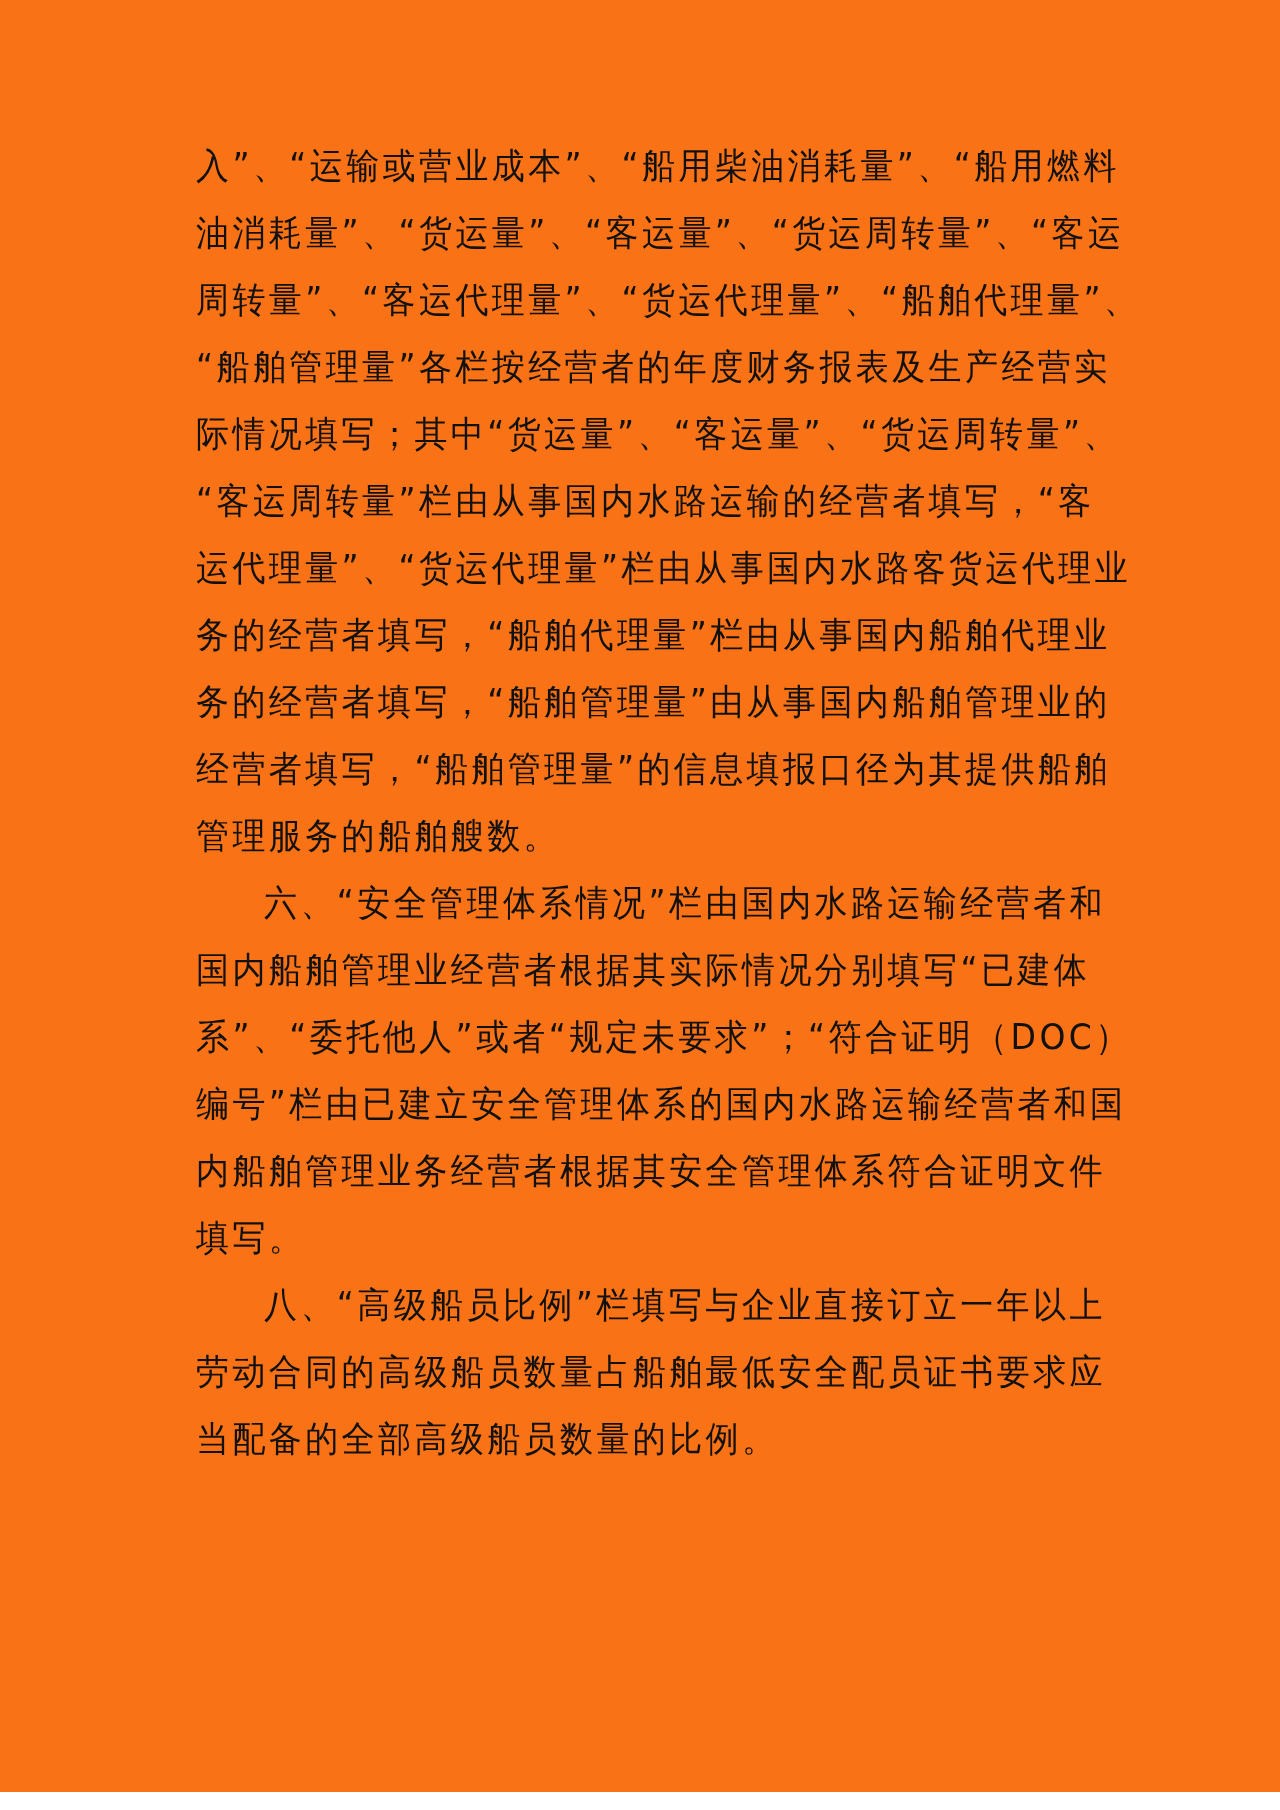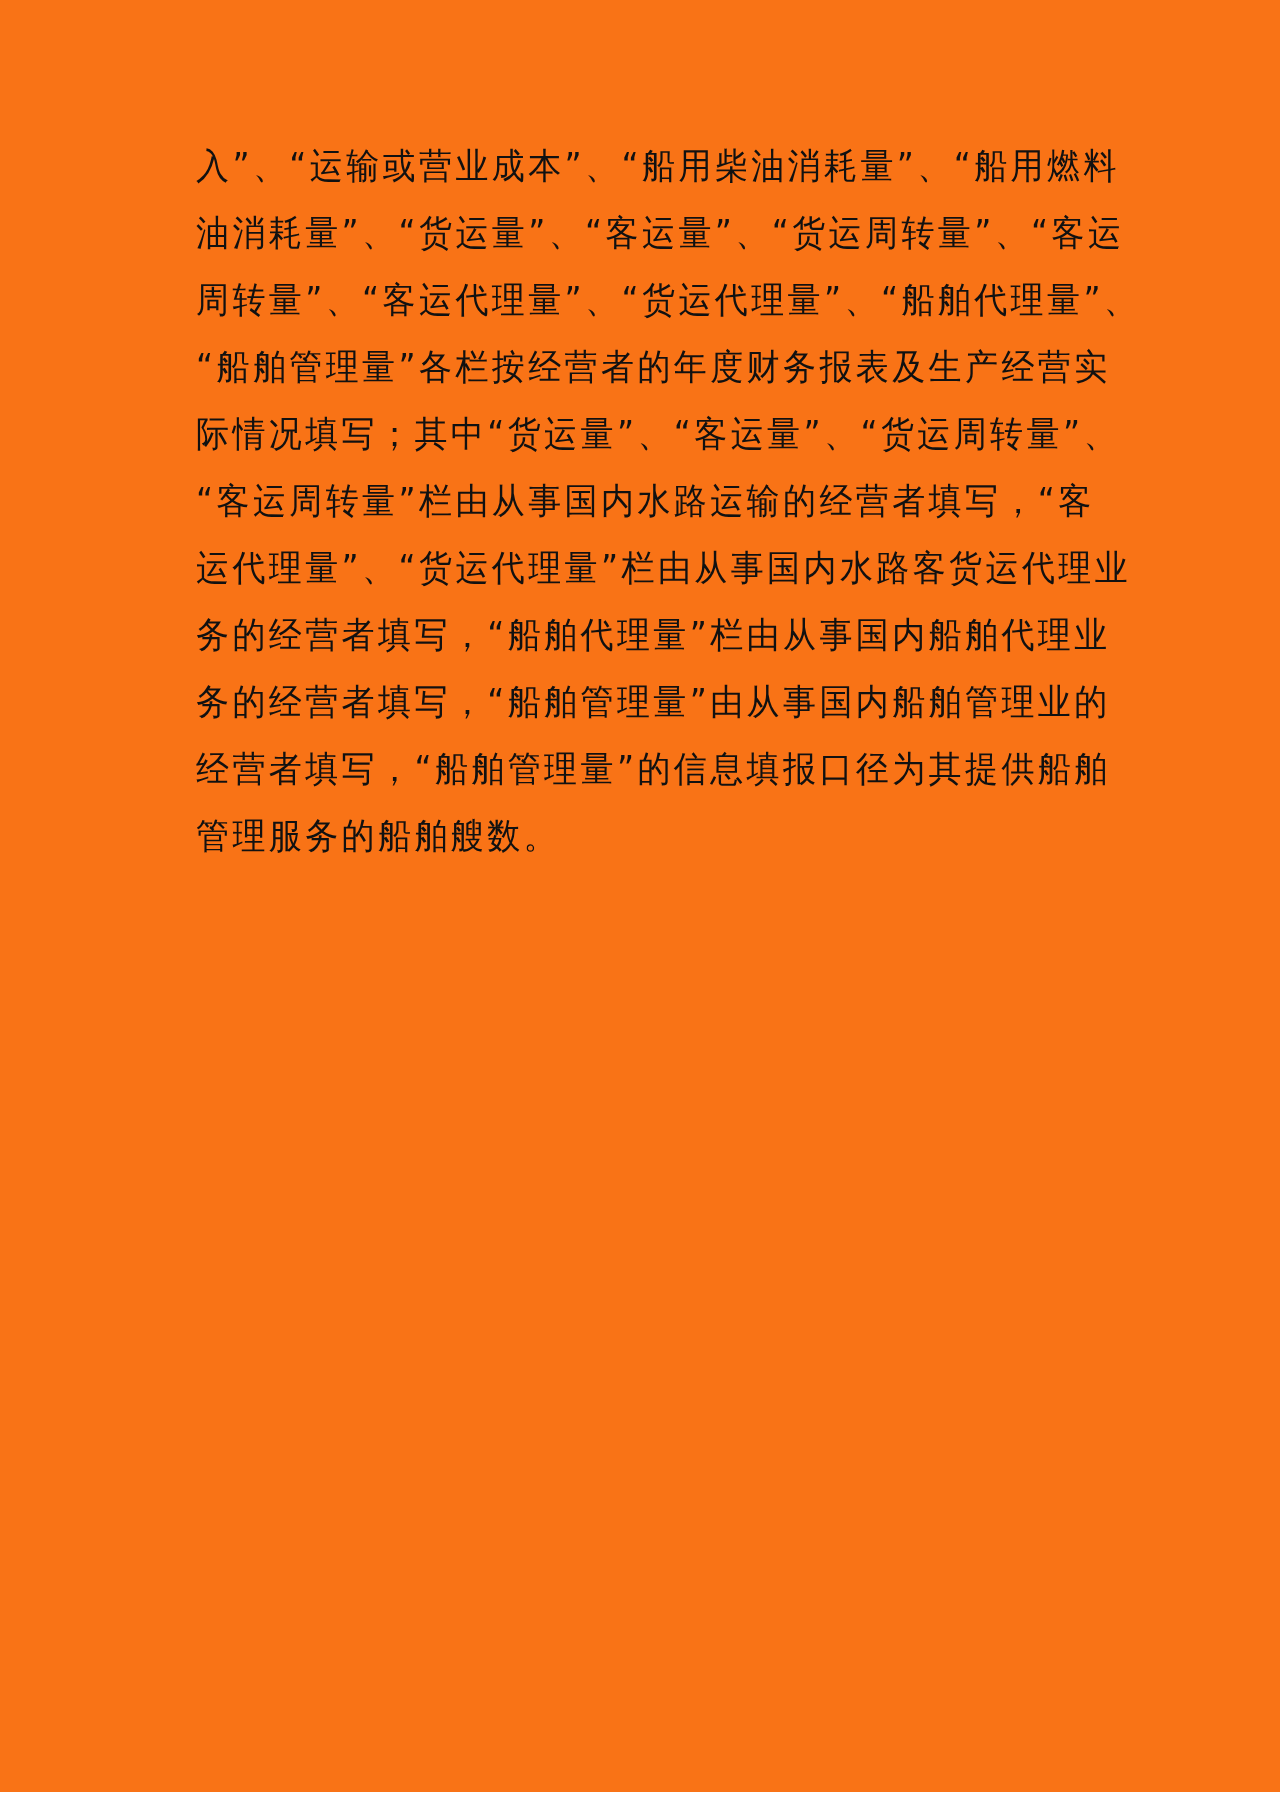--- a/index.html
+++ b/index.html
@@ -55,17 +55,30 @@
       <div class="line">“船舶管理量”各栏按经营者的年度财务报表及生产经营实</div>
       <div class="line">际情况填写；其中“货运量”、“客运量”、“货运周转量”、</div>
       <div class="line">“客运周转量”栏由从事国内水路运输的经营者填写，“客</div>
       <div class="line">运代理量”、“货运代理量”栏由从事国内水路客货运代理业</div>
       <div class="line">务的经营者填写，“船舶代理量”栏由从事国内船舶代理业</div>
       <div class="line">务的经营者填写，“船舶管理量”由从事国内船舶管理业的</div>
       <div class="line">经营者填写，“船舶管理量”的信息填报口径为其提供船舶</div>
       <div class="line">管理服务的船舶艘数。</div>
     </div>
 
+    <div>
+      <div class="line indent">六、“安全管理体系情况”栏由国内水路运输经营者和</div>
+      <div class="line">国内船舶管理业经营者根据其实际情况分别填写“已建体</div>
+      <div class="line">系”、“委托他人”或者“规定未要求”；“符合证明（DOC）</div>
+      <div class="line">编号”栏由已建立安全管理体系的国内水路运输经营者和国</div>
+      <div class="line">内船舶管理业务经营者根据其安全管理体系符合证明文件</div>
+      <div class="line">填写。</div>
+    </div>
 
 
+    <div>
+      <div class="line indent">八、“高级船员比例”栏填写与企业直接订立一年以上</div>
+      <div class="line">劳动合同的高级船员数量占船舶最低安全配员证书要求应</div>
+      <div class="line">当配备的全部高级船员数量的比例。</div>
+    </div>
 
   </div>
 </div>
 
 </body></html>

